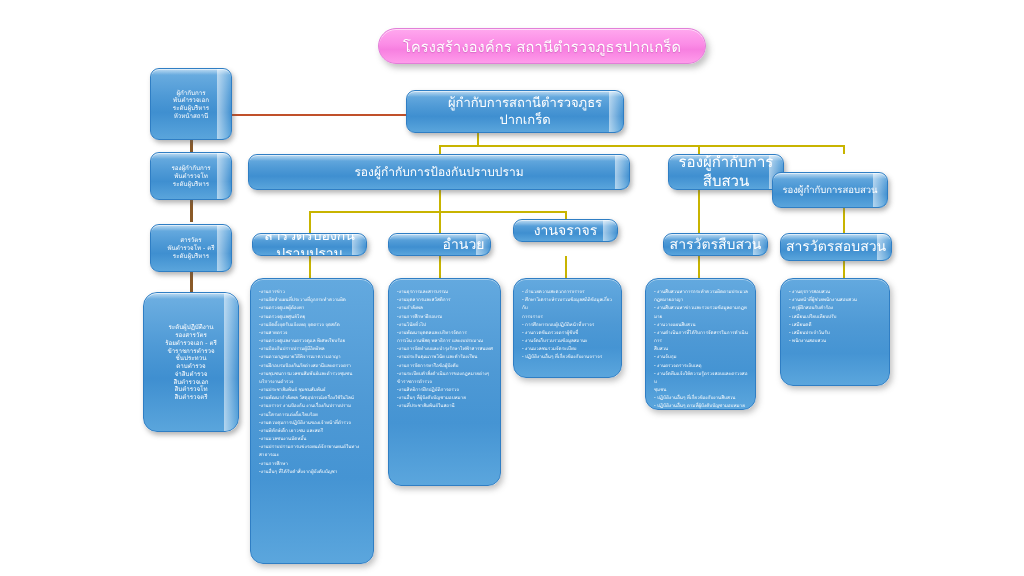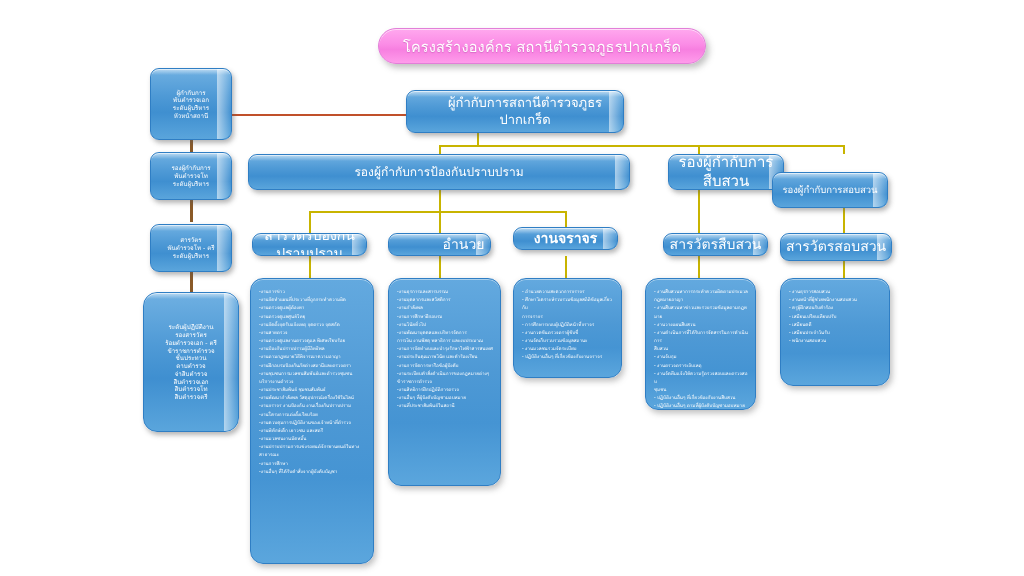--- a/index.html
+++ b/index.html
@@ -177,21 +177,21 @@
   </div>
 
   <div class="node bevel" id="chief">ผู้กำกับการสถานีตำรวจภูธรปากเกร็ด</div>
 
   <div class="node bevel deputy" style="left:248px;top:154px;width:382px;height:36px;">รองผู้กำกับการป้องกันปราบปราม</div>
   <div class="node bevel deputy" style="left:640px;top:154px;width:116px;height:36px;font-size:15px;margin-left:28px;">รองผู้กำกับการสืบสวน</div>
   <div class="node bevel deputy" style="left:772px;top:172px;width:116px;height:36px;font-size:9.5px;">รองผู้กำกับการสอบสวน</div>
 
   <div class="node bevel division" style="left:252px;top:233px;width:115px;height:23px;">สารวัตรป้องกันปราบปราม</div>
   <div class="node bevel division" style="left:388px;top:233px;width:103px;height:23px;padding-left:48px;">สารวัตรอำนวยการ</div>
-  <div class="node bevel division" style="left:513px;top:227px;width:105px;height:23px;font-weight:bold;">งานจราจร</div>
+  <div class="node bevel division" style="left:513px;top:219px;width:105px;height:23px;">งานจราจร</div>
   <div class="node bevel division" style="left:663px;top:233px;width:105px;height:23px;">สารวัตรสืบสวน</div>
   <div class="node bevel division" style="left:780px;top:233px;width:112px;height:28px;">สารวัตรสอบสวน</div>
 
   <div class="panel" style="left:250px;top:278px;width:124px;height:286px;">
     <ul>
         <li>-งานการข่าว</li>
         <li>-งานจัดทำแผนที่ประวางที่ถูกกระทำความผิด</li>
         <li>-งานตรวจดูแลผู้ต้องหา</li>
         <li>-งานตรวจดูแลศูนย์วิทยุ</li>
         <li>-งานจัดตั้งจุดรับแจ้งเหตุ จุดตรวจ จุดสกัด</li>

